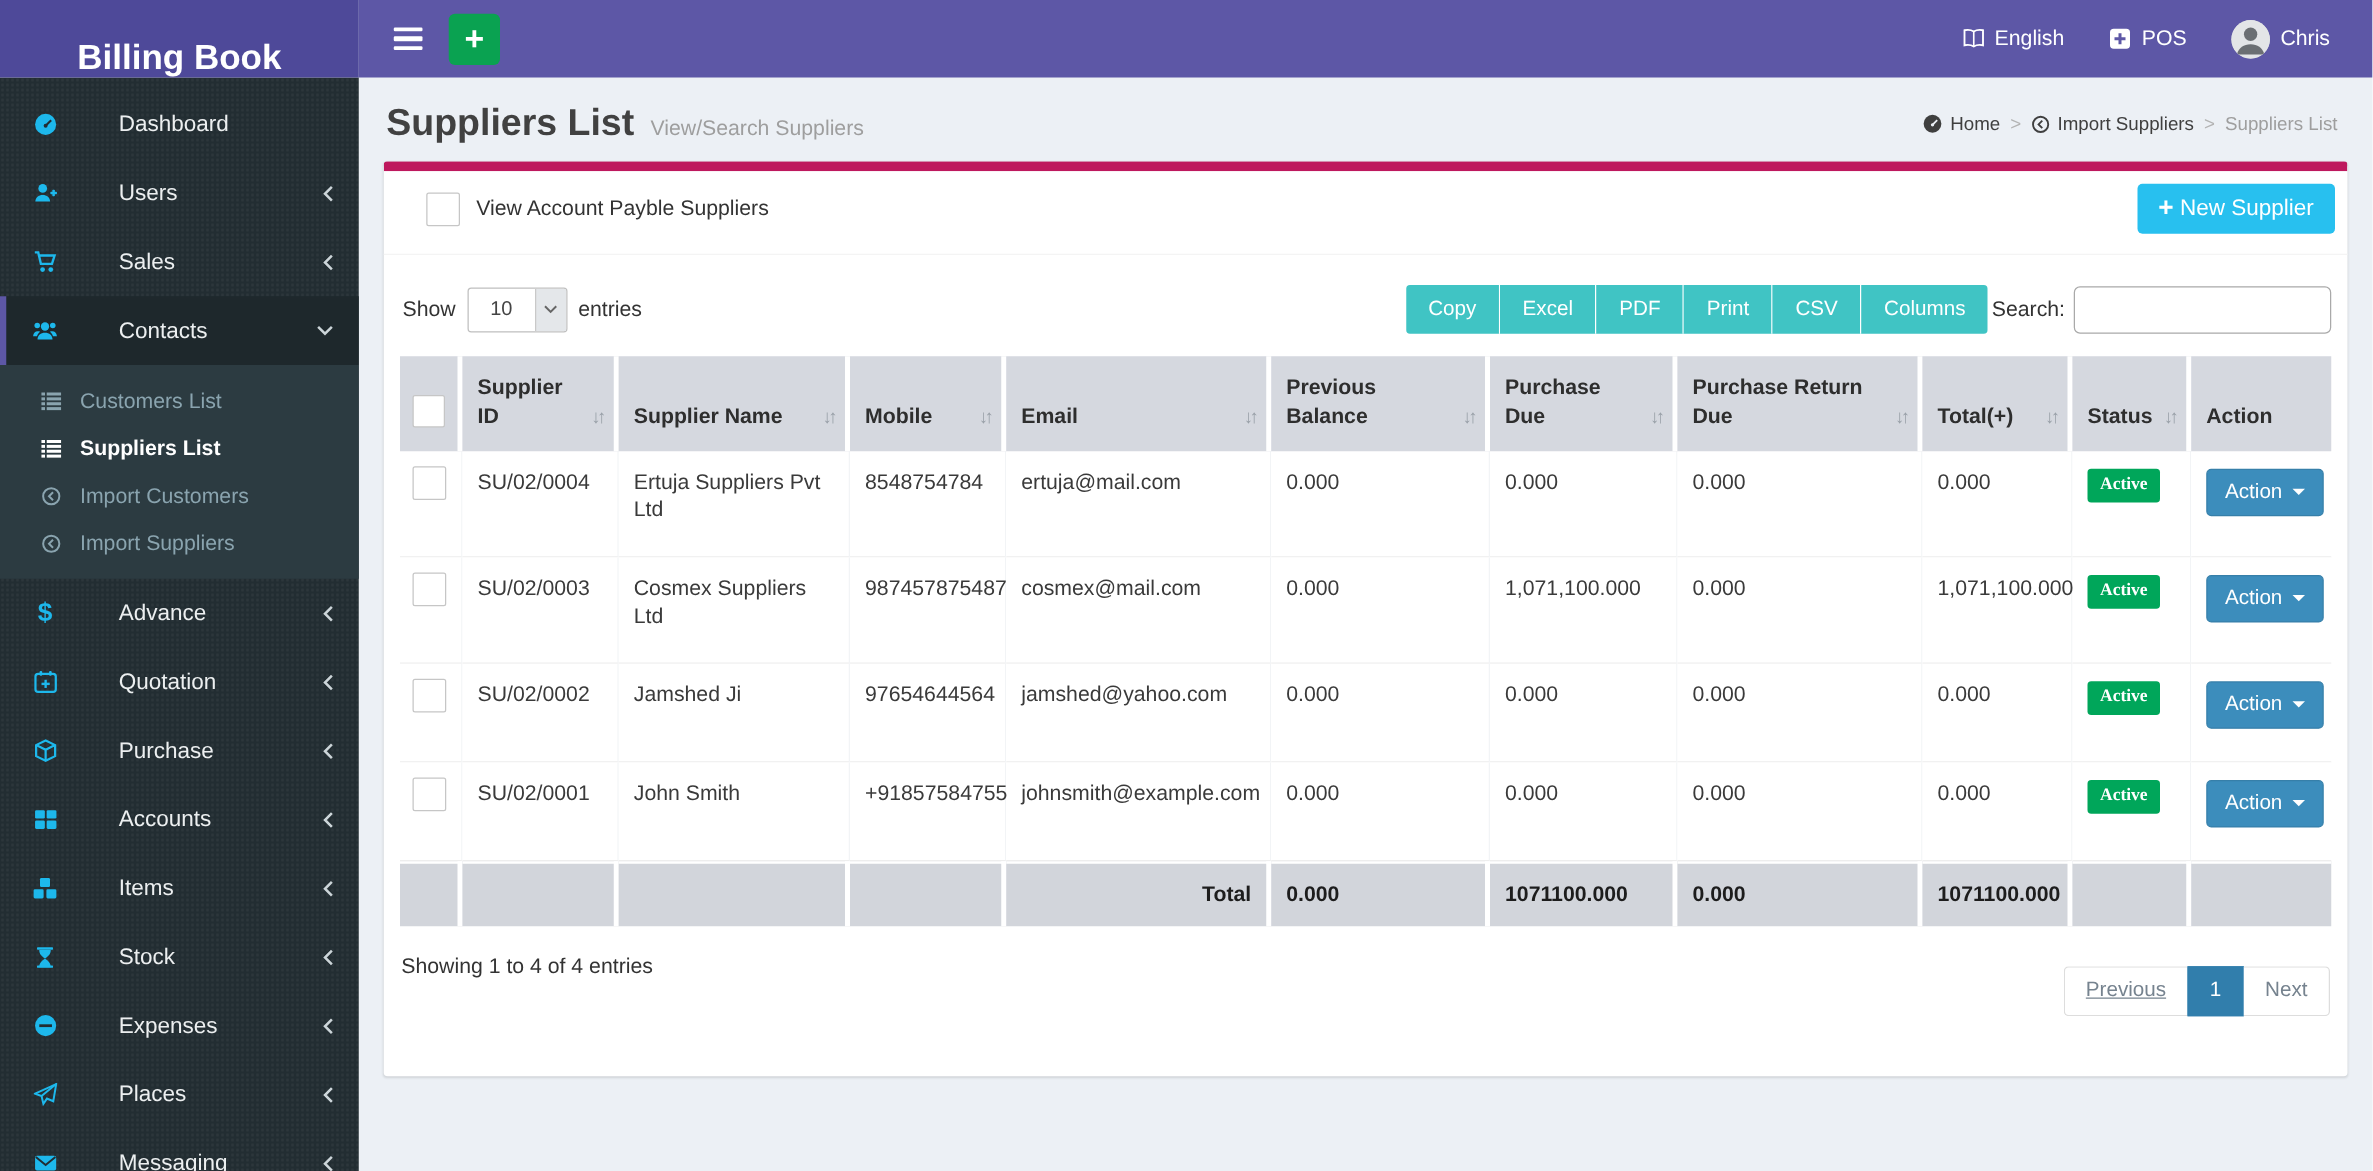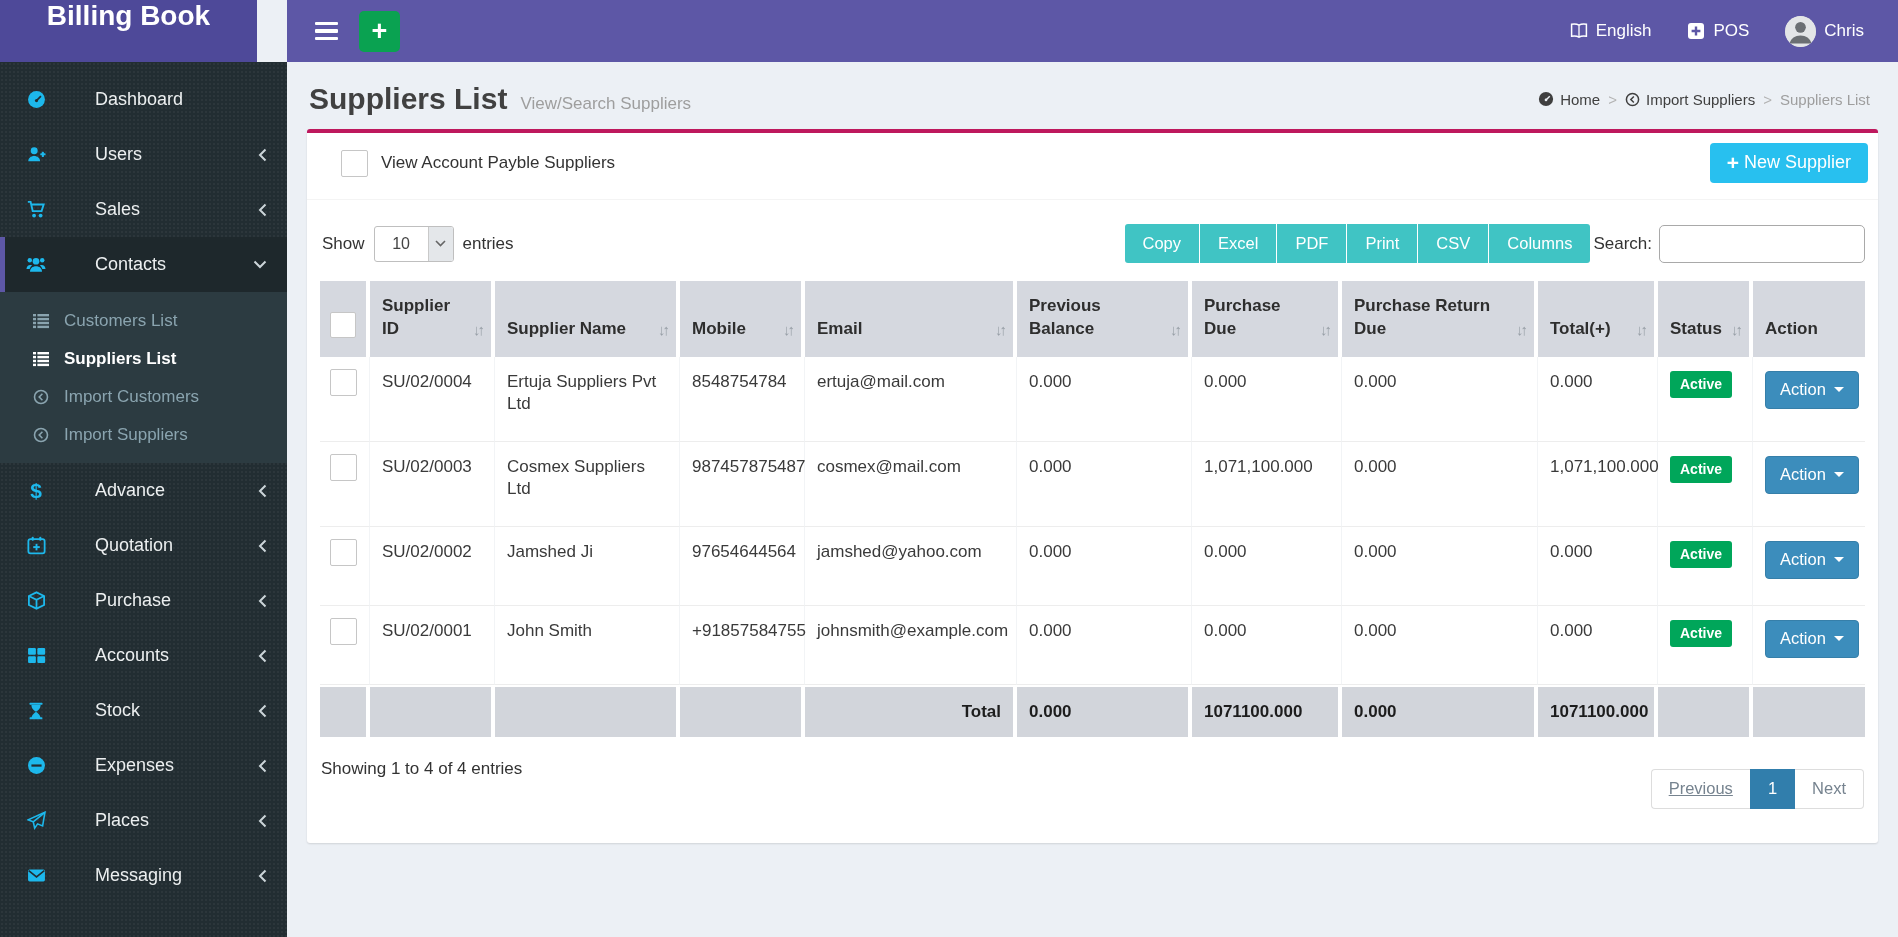--- a/index.html
+++ b/index.html
@@ -6,23 +6,23 @@
   html,body { width:1898px; height:937px; }
   body {
     position: relative;
     font-family: "Liberation Sans", sans-serif;
     background: #ecf0f5;
     color: #333;
     overflow: hidden;
   }
   
   .logo {
-    position:absolute; left:0; top:0; width:257px; height:62px;
+    position:absolute; left:0; top:0; width:287px; height:62px;
     background:#4e4999; color:#fff; font-size:28px; font-weight:bold;
-    display:flex; align-items:flex-start; justify-content:center; z-index:30;
+    display:flex; align-items:flex-end; justify-content:center; z-index:30;
   }
   .navbar {
     position:absolute; left:287px; top:0; right:0; height:62px;
     background:#5d57a6; display:flex; align-items:center; z-index:25;
   }
   .hamburger { margin-left:22px; display:flex; flex-direction:column; gap:4px; cursor:pointer; padding:10px 6px; }
   .hamburger i { display:block; width:23px; height:3.5px; background:#fff; border-radius:1px; }
   .add-btn {
     width:41px; height:41px; margin-left:15px; background:#0aa251; border:none; border-radius:5px;
     color:#fff; font-size:27px; font-weight:bold; line-height:1; cursor:pointer;
@@ -56,22 +56,22 @@
   .content-header { display:flex; align-items:center; justify-content:space-between; padding:20px 28px 13px 22px; }
   .title-wrap { display:flex; align-items:baseline; gap:13px; }
   .page-title { font-size:30px; font-weight:bold; color:#414141; }
   .page-subtitle { font-size:17px; color:#9e9e9e; }
   .breadcrumb { display:flex; align-items:center; gap:8px; font-size:15px; color:#3f3f3f; }
   .breadcrumb .sep { color:#b3b3b3; }
   .breadcrumb .crumb { display:flex; align-items:center; gap:6px; cursor:pointer; }
   .breadcrumb .last { color:#9e9e9e; cursor:default; }
   
   .card {
-    margin:0 20px; background:#fff; border-top:4px solid #be185d; border-radius:3px;
-    box-shadow:0 1px 2px rgba(0,0,0,.12); padding-bottom:34px; position:relative;
+    margin:0 20px; background:#fff; border-top:8px solid #be185d; border-radius:3px;
+    box-shadow:0 1px 2px rgba(0,0,0,.12); padding-bottom:48px; position:relative;
   }
   .card-row1 { padding:10px 10px 16px 34px; border-bottom:1px solid #f4f4f4; display:flex; align-items:center; }
   .checkbox {
     appearance:none; -webkit-appearance:none; width:27px; height:27px; flex:0 0 auto;
     border:1px solid #c6c6c6; background:#fff; border-radius:2px; cursor:pointer;
   }
   .filter-label { font-size:17px; margin-left:13px; }
   .new-supplier {
     margin-left:auto; background:#28c0ef; color:#fff; border:none; border-radius:4px;
     font-size:18px; padding:9px 17px 10px; display:flex; align-items:center; gap:5px; cursor:pointer;
@@ -107,21 +107,21 @@
     border-bottom:1px solid #ededed; border-right:1px solid #f2f4f6; background:#fff; color:#3a3a3a;
   }
   tbody td:last-child { border-right:none; }
   tbody td.td-check { padding:12px 10px; }
   tfoot td {
     background:#d2d5db; font-weight:bold; font-size:17px; color:#1d1d1d;
     padding:15px 12px; border-right:4px solid #fff; border-top:2px solid #fff;
   }
   tfoot td:last-child { border-right:none; }
   .total-label { text-align:right; }
-  .badge { display:inline-block; background:#00a65a; color:#fff; font-size:14px; font-weight:bold; padding:4px 10px 5px; border-radius:3px; }
+  .badge { display:inline-block; background:#00a65a; color:#fff; font-size:14px; font-weight:bold; padding:4px 10px 5px; border-radius:3px;font-family:Liberation Serif, serif; }
   .action-btn {
     background:#3c8dbc; border:1px solid #367fa9; color:#fff; font-size:16.5px;
     padding:8px 14px 9px; border-radius:4px; display:inline-flex; align-items:center; gap:8px; cursor:pointer;
   }
   .caret-down { width:0; height:0; border-left:5px solid transparent; border-right:5px solid transparent; border-top:5px solid #fff; }
   
   .card-footer { display:flex; align-items:flex-start; justify-content:space-between; padding:18px 14px 0;gap:48px; }
   .showing { font-size:17px; padding-top:4px; }
   .pagination { display:flex; margin-top:14px; }
   .page-btn { font-size:16.5px; padding:9px 17px 10px; border:1px solid #ddd; background:#fff; color:#76838f; cursor:pointer; }
@@ -342,20 +342,35 @@
       </span>
       <span>Accounts</span>
       <span class="chev">
         <svg width="9" height="14" viewBox="0 0 9 14">
             <path d="M7.5 1.5 2 7l5.5 5.5" fill="none" stroke="currentColor" stroke-width="2"></path>
           </svg>
       </span>
     </li>
     <li class="nav-item">
       <span class="nico">
+        <svg width="20" height="20" viewBox="0 0 18 18" fill="currentColor">
+            <rect x="5.4" y="1.2" width="7.2" height="6.6" rx="1"></rect>
+            <rect x="0.8" y="9.4" width="7.2" height="6.6" rx="1"></rect>
+            <rect x="10" y="9.4" width="7.2" height="6.6" rx="1"></rect>
+          </svg>
+      </span>
+      <span>Items</span>
+      <span class="chev">
+        <svg width="9" height="14" viewBox="0 0 9 14">
+            <path d="M7.5 1.5 2 7l5.5 5.5" fill="none" stroke="currentColor" stroke-width="2"></path>
+          </svg>
+      </span>
+    </li>
+    <li class="nav-item">
+      <span class="nico">
         <svg width="18" height="18" viewBox="0 0 18 18" fill="currentColor">
             <rect x="2.6" y="0.8" width="12.8" height="1.9" rx=".5"></rect>
             <rect x="2.6" y="15.3" width="12.8" height="1.9" rx=".5"></rect>
             <path d="M4.4 2.9c0 3.4 1.9 4.8 4.6 6.9-2.7 2.1-4.6 3.5-4.6 6.9h9.2c0-3.4-1.9-4.8-4.6-6.9 2.7-2.1 4.6-3.5 4.6-6.9z"></path>
           </svg>
       </span>
       <span>Stock</span>
       <span class="chev">
         <svg width="9" height="14" viewBox="0 0 9 14">
             <path d="M7.5 1.5 2 7l5.5 5.5" fill="none" stroke="currentColor" stroke-width="2"></path>

